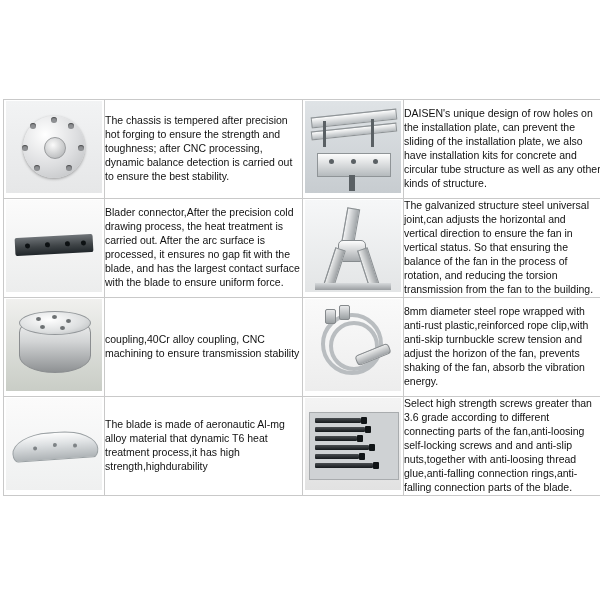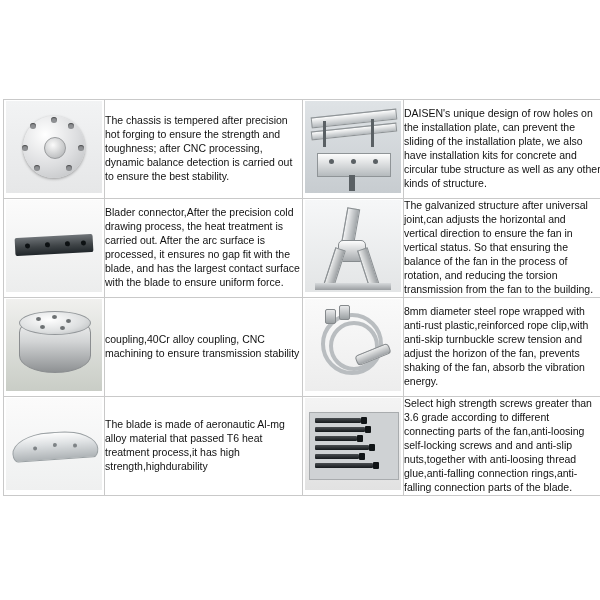--- a/index.html
+++ b/index.html
@@ -320,21 +320,21 @@
         <td class="imgcell">
           <div class="photo p-joint">
             <div class="post"></div>
             <div class="knuckle"></div>
             <div class="legL"></div>
             <div class="legR"></div>
             <div class="base"></div>
           </div>
         </td>
         <td class="txtcell">
-          <div class="txt">The galvanized structure after universal joint,can adjusts the horizontal and vertical direction to ensure the fan in vertical status. So that ensuring the balance of the fan in the process of rotation, and reducing the torsion transmission from the fan to the building.</div>
+          <div class="txt">The galvanized structure steel universal joint,can adjusts the horizontal and vertical direction to ensure the fan in vertical status. So that ensuring the balance of the fan in the process of rotation, and reducing the torsion transmission from the fan to the building.</div>
         </td>
       </tr>
 
       <tr>
         <td class="imgcell">
           <div class="photo p-coup">
             <div class="drum"></div>
             <div class="top"></div>
             <div class="bh" style="left:30px;top:18px;"></div>
             <div class="bh" style="left:46px;top:16px;"></div>
@@ -364,21 +364,21 @@
         <td class="imgcell">
           <div class="photo p-blade">
             <div class="body">
               <div class="h" style="left:20px;top:12px;"></div>
               <div class="h" style="left:40px;top:10px;"></div>
               <div class="h" style="left:60px;top:12px;"></div>
             </div>
           </div>
         </td>
         <td class="txtcell">
-          <div class="txt">The blade is made of aeronautic Al-mg alloy material that passed T6 heat treatment process,it has high strength,highdurability</div>
+          <div class="txt">The blade is made of aeronautic Al-mg alloy material that dynamic T6 heat treatment process,it has high strength,highdurability</div>
         </td>
         <td class="imgcell">
           <div class="photo p-screws">
             <div class="tray"></div>
             <div class="screw" style="left:10px;top:20px;width:46px;"></div>
             <div class="head" style="left:56px;top:19px;"></div>
             <div class="screw" style="left:10px;top:29px;width:50px;"></div>
             <div class="head" style="left:60px;top:28px;"></div>
             <div class="screw" style="left:10px;top:38px;width:42px;"></div>
             <div class="head" style="left:52px;top:37px;"></div>

